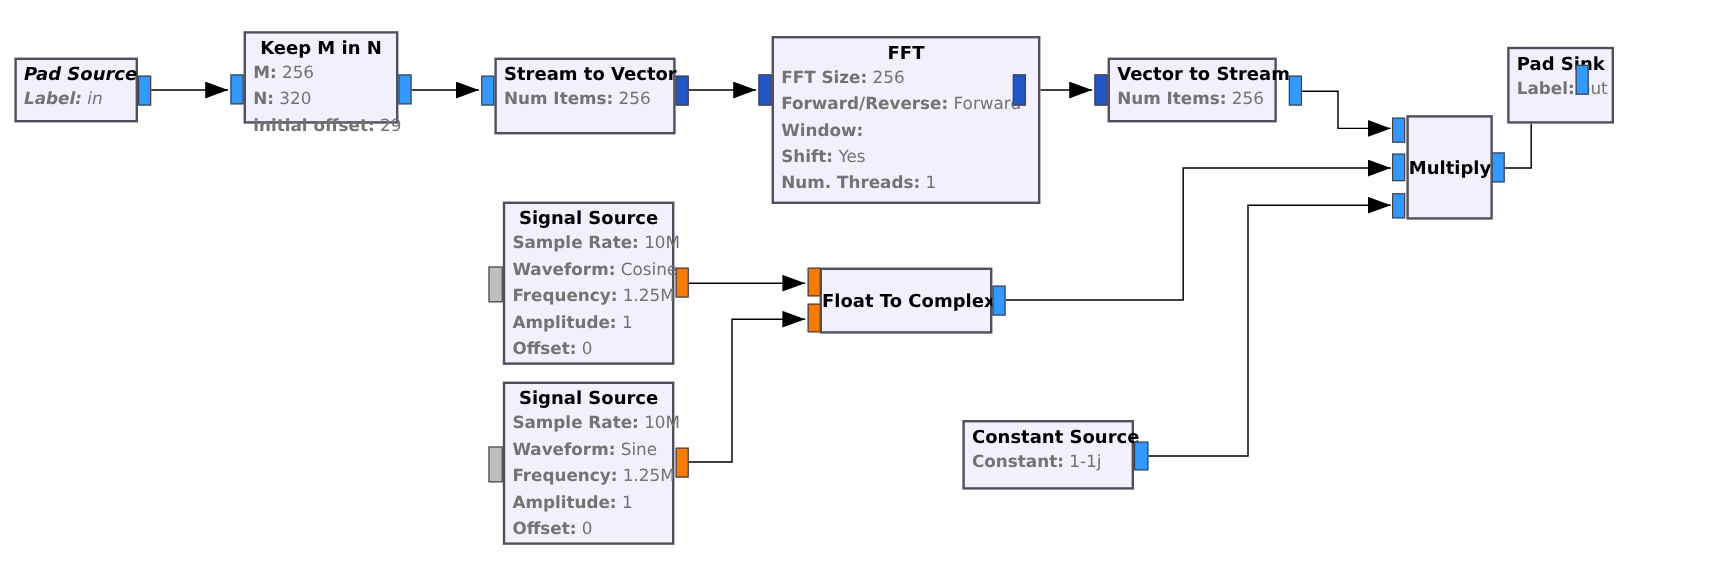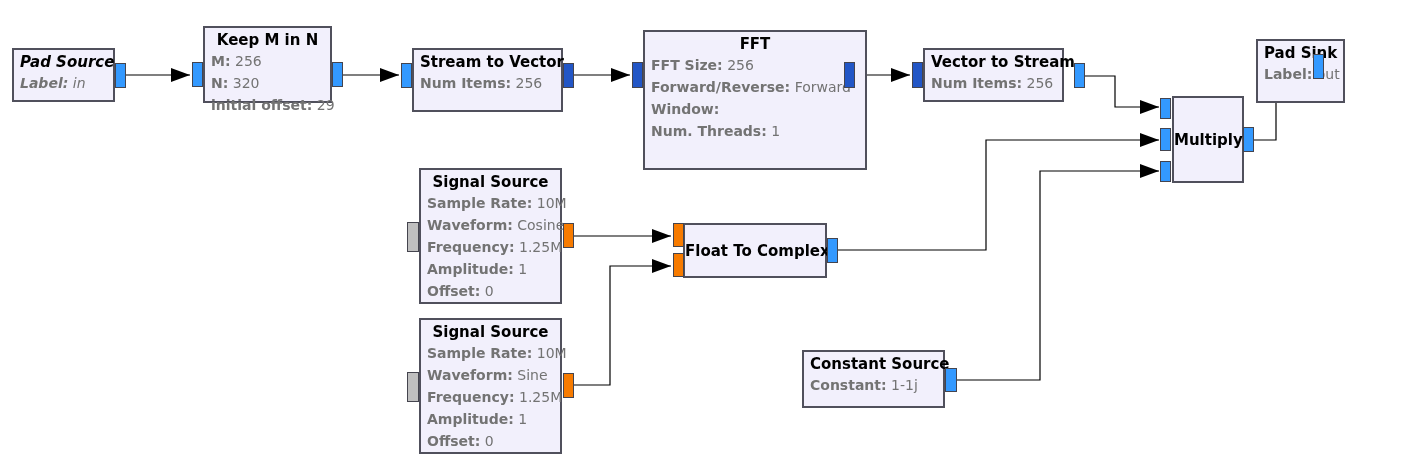--- a/index.html
+++ b/index.html
@@ -82,20 +82,21 @@
     </div>
     <div class="port" style="left: 401px; top: 63px; width: 11px; height: 25px; background: rgb(51, 153, 255);"></div>
     <div class="port" style="left: 563px; top: 63px; width: 11px; height: 25px; background: rgb(34, 86, 198);"></div>
     <div class="block" style="left: 643px; top: 3px; width: 224px; height: 140px; margin-top: 27px;">
       <div>
         <div class="title">FFT</div>
         <div class="params">
           <div class="param"><b>FFT Size:</b> <span>256</span></div>
           <div class="param"><b>Forward/Reverse:</b> <span>Forward</span></div>
           <div class="param"><b>Window:</b> <span></span></div>
+          <div class="param"><b>Shift:</b> <span>Yes</span></div>
           <div class="param"><b>Num. Threads:</b> <span>1</span></div>
         </div>
       </div>
     </div>
     <div class="port" style="left: 632px; top: 62px; width: 11px; height: 26px; background: rgb(34, 86, 198);"></div>
     <div class="port" style="left: 844px; top: 62px; width: 11px; height: 26px; background: rgb(34, 86, 198);"></div>
     <div class="block" style="left: 923px; top: 48px; width: 141px; height: 54px;">
       <div>
         <div class="title">Vector to Stream</div>
         <div class="params">

